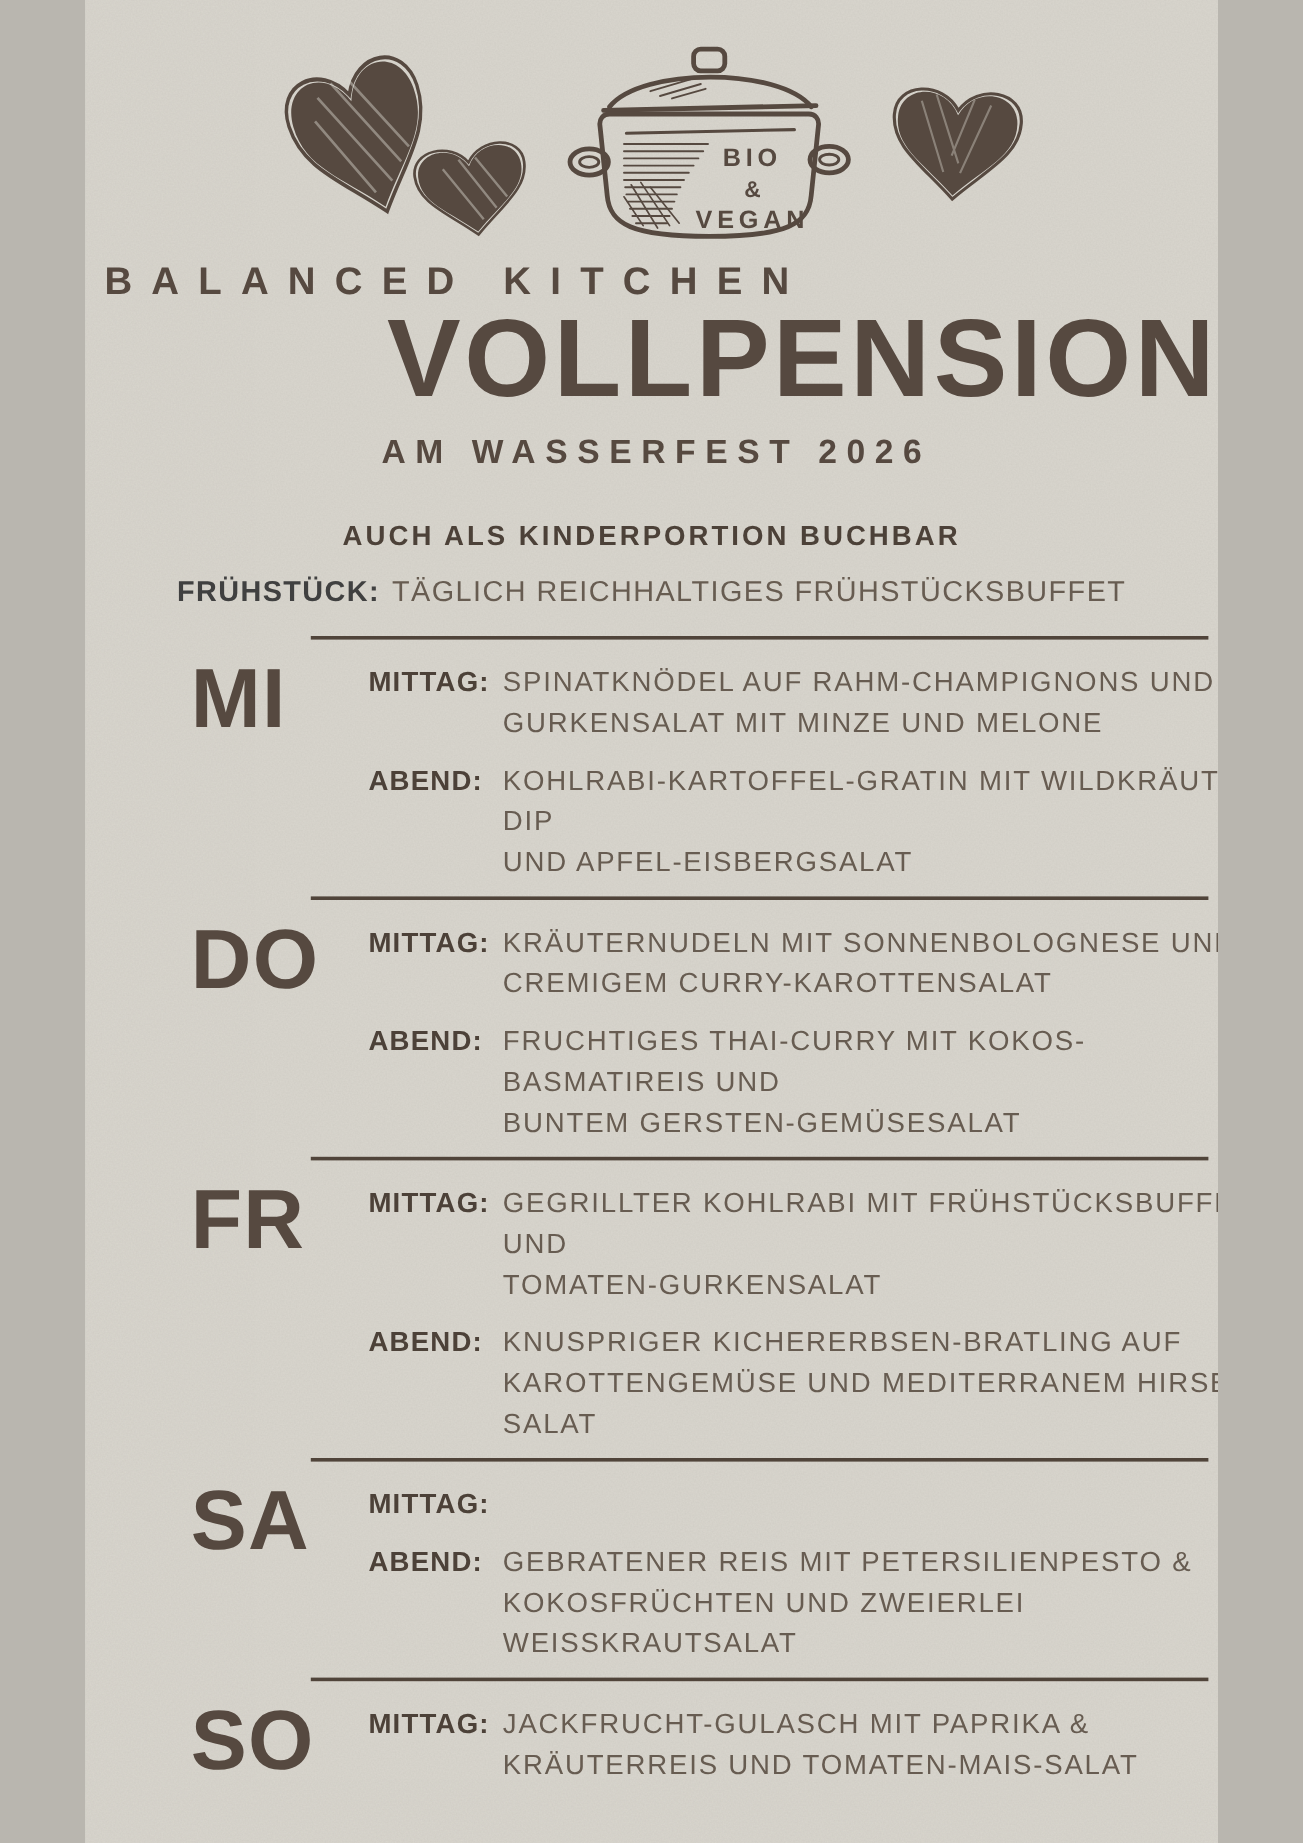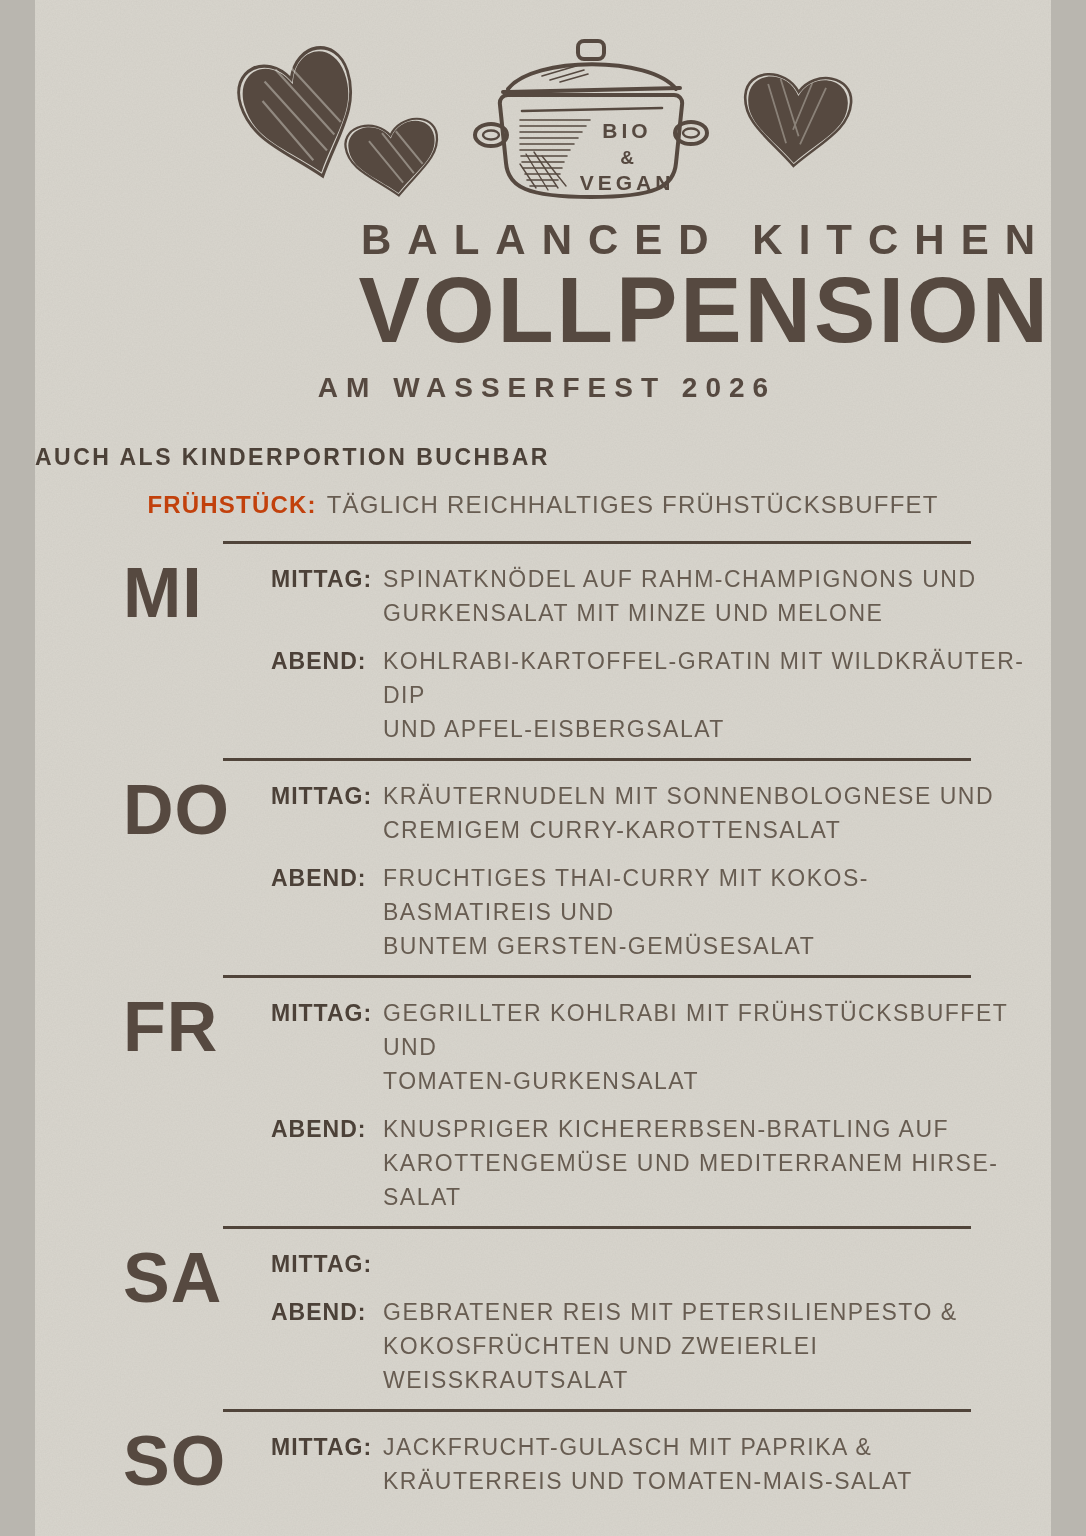--- a/index.html
+++ b/index.html
@@ -1,40 +1,40 @@
 <!DOCTYPE html>
 <html><head>
 <meta charset="utf-8">
 <style>
   html,body { margin:0; padding:0; background:#b9b6af; }
   .page {
-    position:relative; width:1016px; height:1536px; margin:0 auto;
+    position:relative; width:944px; height:1536px; margin:0 auto;
     background:#d9d6ce; overflow:hidden;
     font-family:"Liberation Sans", sans-serif; color:#4c4138;
   }
   .texture { position:absolute; inset:0; pointer-events:none; }
   .content { position:relative; }
 
   .art-row { display:flex; justify-content:center; align-items:flex-start; margin-top:36px; height:172px; }
   .hearts-left { margin-top:6px; }
   .pot { margin:0 8px; }
   .heart-right { margin-top:26px; margin-left:18px; }
 
-  .subtitle { margin-top:8px; text-align:right; font-size:42px; font-weight:bold;
+  .subtitle { margin-top:8px; text-align:left; font-size:32px; font-weight:bold;
               letter-spacing:16px; text-indent:16px; color:#564940; line-height:1.15; }
   .title { text-align:right; font-size:92px; font-weight:bold; letter-spacing:3px;
            color:#564940; line-height:1.02; }
   .tagline { margin-top:14px; text-align:center; font-size:28px; font-weight:bold;
              letter-spacing:8px; text-indent:8px; color:#564940; }
 
-  .kids-note { margin-top:40px; font-size:23px; font-weight:bold;
+  .kids-note { margin-top:40px; text-align:center; font-size:23px; font-weight:bold;
                letter-spacing:2.5px; color:#4c4138; }
   .breakfast { margin-top:20px; text-align:center; font-size:24px; letter-spacing:1.2px;
                color:#675c51; }
-  .breakfast .bl { font-weight:bold; color:#c2410c; margin-right:10px; }
+  .breakfast .bl { font-weight:bold; color:#404040; margin-right:10px; }
 
   .menu { margin:22px 0 0 88px; width:910px; }
   .divider { border:none; border-top:3px solid #50443a; margin:0 0 0 100px; width:748px; height:0; }
   .day-section { display:flex; padding:16px 0 12px; }
   .day-label { width:112px; flex:none; font-size:70px; font-weight:bold; color:#564940;
                line-height:0.95; letter-spacing:1px; }
   .meals { display:flex; flex-direction:column; gap:14px; padding-top:2px;margin-left:36px; }
   .meal { display:flex; }
   .meal-label { width:112px; flex:none; font-weight:bold; font-size:23px; letter-spacing:1px;
                 color:#4c4138; line-height:34px; }

